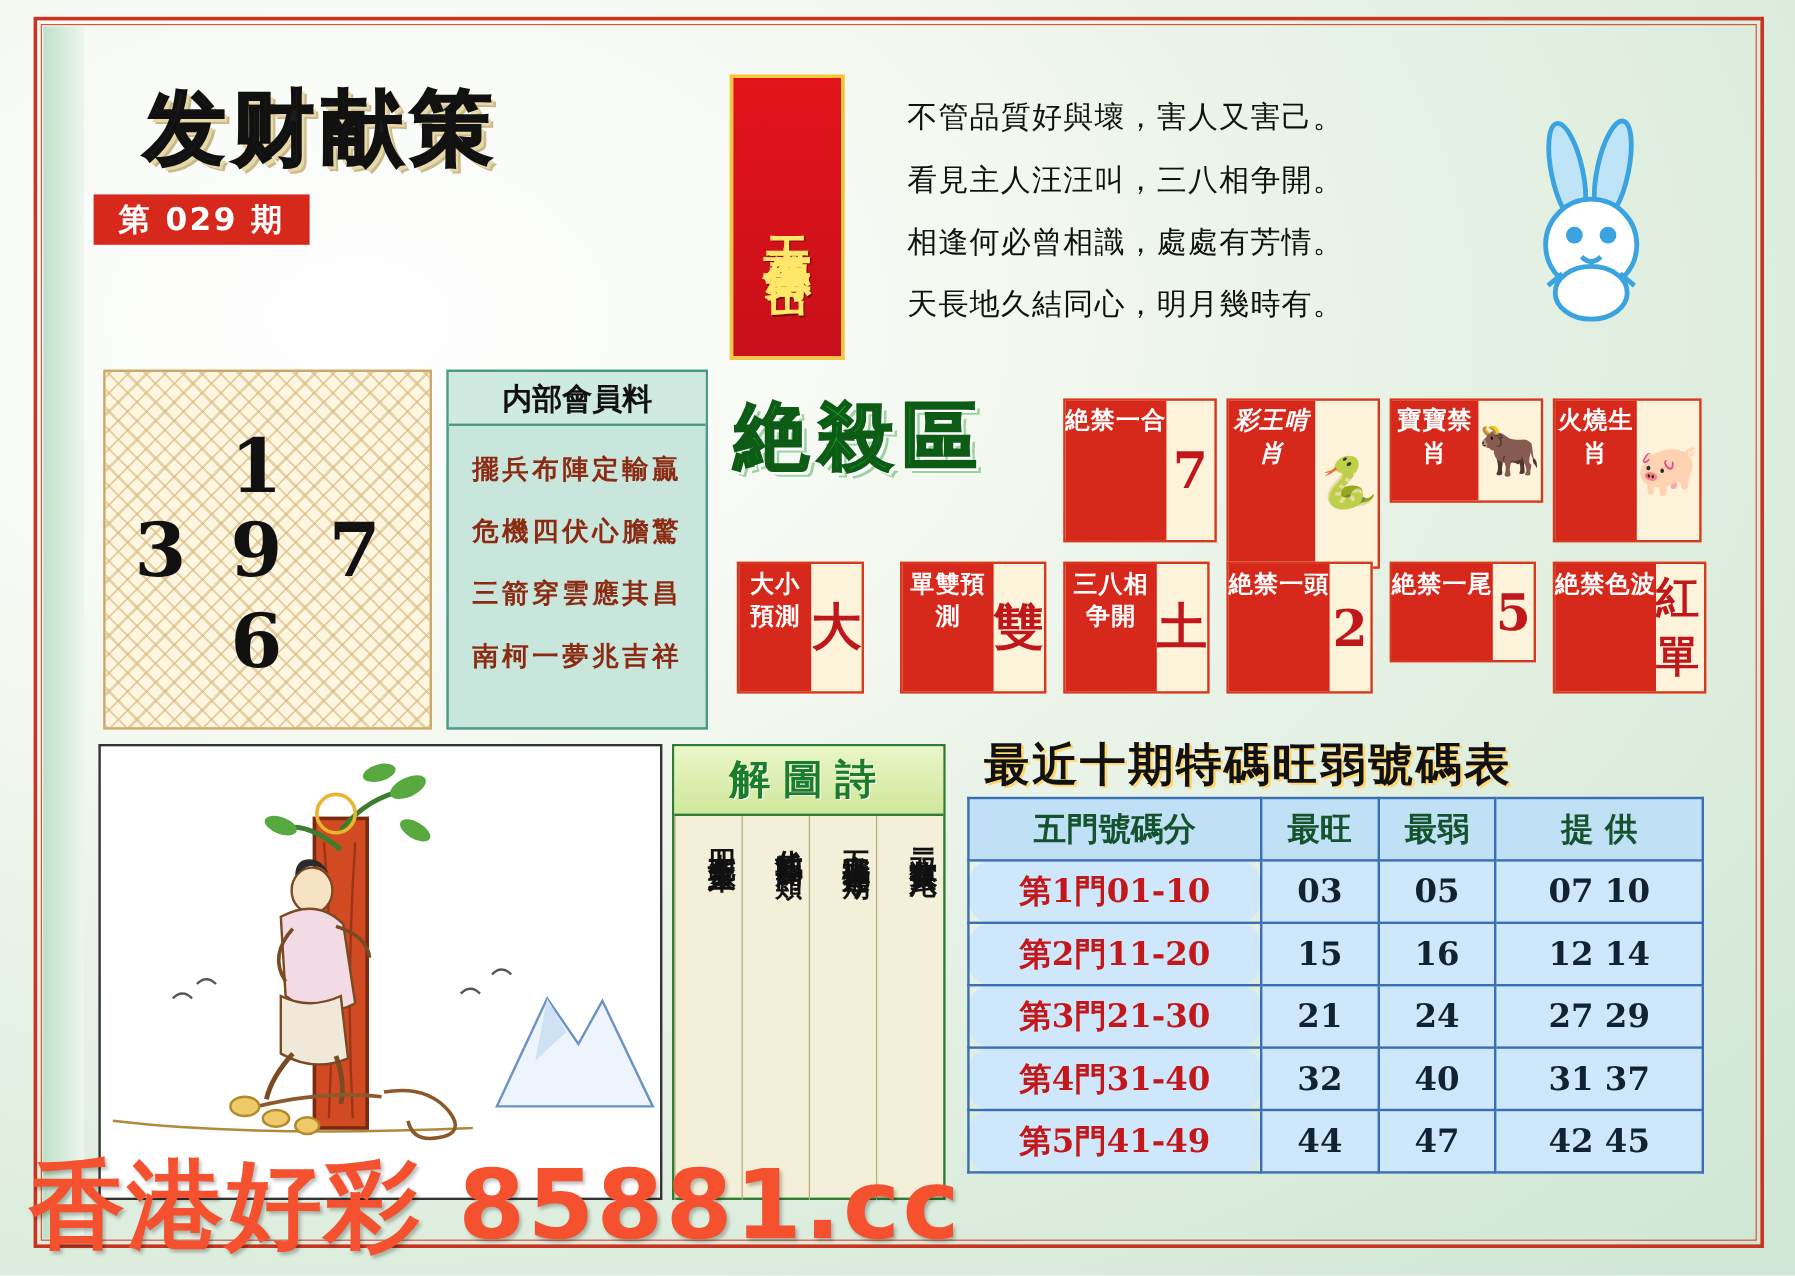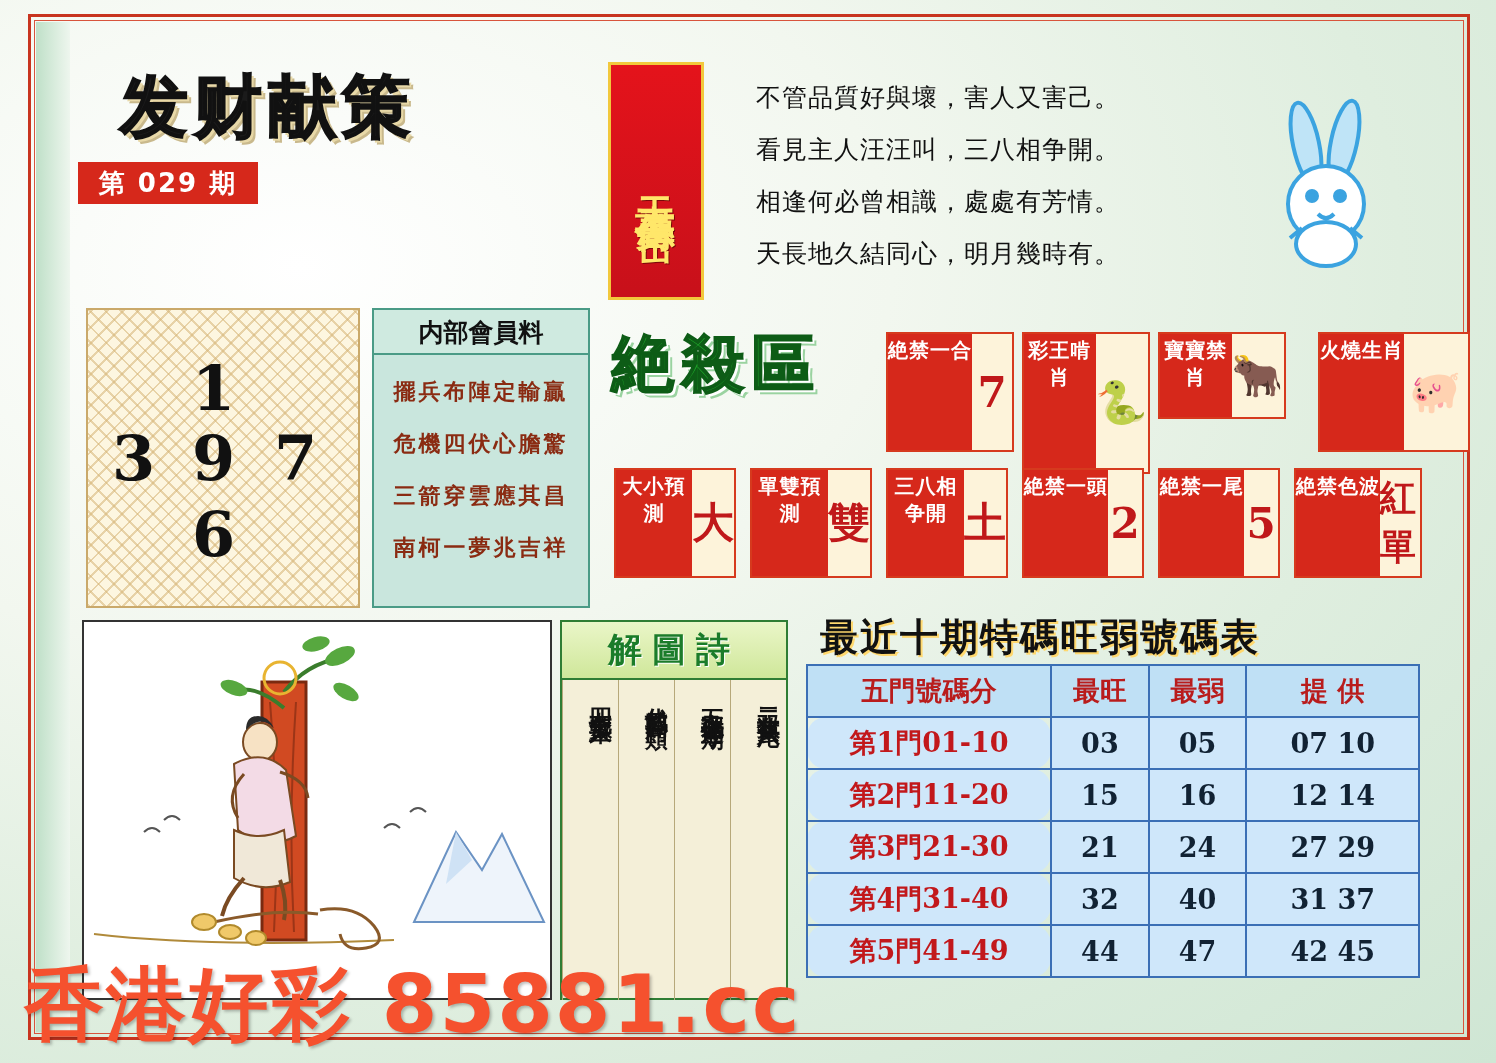--- a/index.html
+++ b/index.html
@@ -154,21 +154,21 @@
     border-collapse:collapse;
   }
   table.hot th, table.hot td{
     border:2px solid #3b6fb5;
     text-align:center;
     font-size:27px;
     font-weight:bold;
     height:48px;
     font-family:"DejaVu Serif","Liberation Serif",serif;
   }
-  table.hot th{background:#bfe0f5;color:#b91c1c;}
+  table.hot th{background:#bfe0f5;color:#14532d;}
   table.hot td{background:#cfe7fa;color:#111;}
   table.hot td.label{color:#c2181b;border-radius:19px;}
   table.hot td.val{color:#123;}
 
   
   .pic{
     position:absolute;left:82px;top:620px;width:470px;height:380px;
     background:#ffffff;border:2px solid #333;box-sizing:border-box;overflow:hidden;
   }
   
@@ -258,50 +258,50 @@
       <div>南柯一夢兆吉祥</div>
     </div>
   </div>
 
   <div class="juesha">絶殺區</div>
 
   <div class="card" style="left:886px;top:332px;width:128px;height:120px;">
     <div class="hd">絶禁一合</div>
     <div class="bd">7</div>
   </div>
-  <div class="card" style="left:1022px;top:332px;width:128px;height:142px;">
+  <div class="card" style="left:1022px;top:332px;width:128px;height:142px;font-style:italic;">
     <div class="hd">彩王啃肖</div>
     <div class="bd zodiac">🐍</div>
   </div>
   <div class="card" style="left:1158px;top:332px;width:128px;height:87px;">
     <div class="hd">寶寶禁肖</div>
     <div class="bd zodiac">🐂</div>
   </div>
-  <div class="card" style="left:1294px;top:332px;width:152px;height:120px;margin-left:24px;">
+  <div class="card" style="left:1294px;top:332px;width:124px;height:120px;">
     <div class="hd">火燒生肖</div>
     <div class="bd zodiac">🐖</div>
   </div>
 
-  <div class="card" style="left:614px;top:468px;width:122px;height:110px;">
+  <div class="card" style="left:614px;top:468px;width:106px;height:110px;">
     <div class="hd">大小預測</div>
     <div class="bd">大</div>
   </div>
   <div class="card" style="left:750px;top:468px;width:122px;height:110px;">
     <div class="hd">單雙預測</div>
     <div class="bd">雙</div>
   </div>
   <div class="card" style="left:886px;top:468px;width:122px;height:110px;">
     <div class="hd">三八相争開</div>
     <div class="bd">土</div>
   </div>
   <div class="card" style="left:1022px;top:468px;width:122px;height:110px;">
     <div class="hd">絶禁一頭</div>
     <div class="bd">2</div>
   </div>
-  <div class="card" style="left:1158px;top:468px;width:122px;height:110px;">
+  <div class="card" style="left:1158px;top:468px;width:122px;height:84px;">
     <div class="hd">絶禁一尾</div>
     <div class="bd">5</div>
   </div>
   <div class="card" style="left:1294px;top:468px;width:128px;height:110px;">
     <div class="hd">絶禁色波</div>
     <div class="bd small">紅單</div>
   </div>
 
   <div class="table-title">最近十期特碼旺弱號碼表</div>
   <table class="hot">

